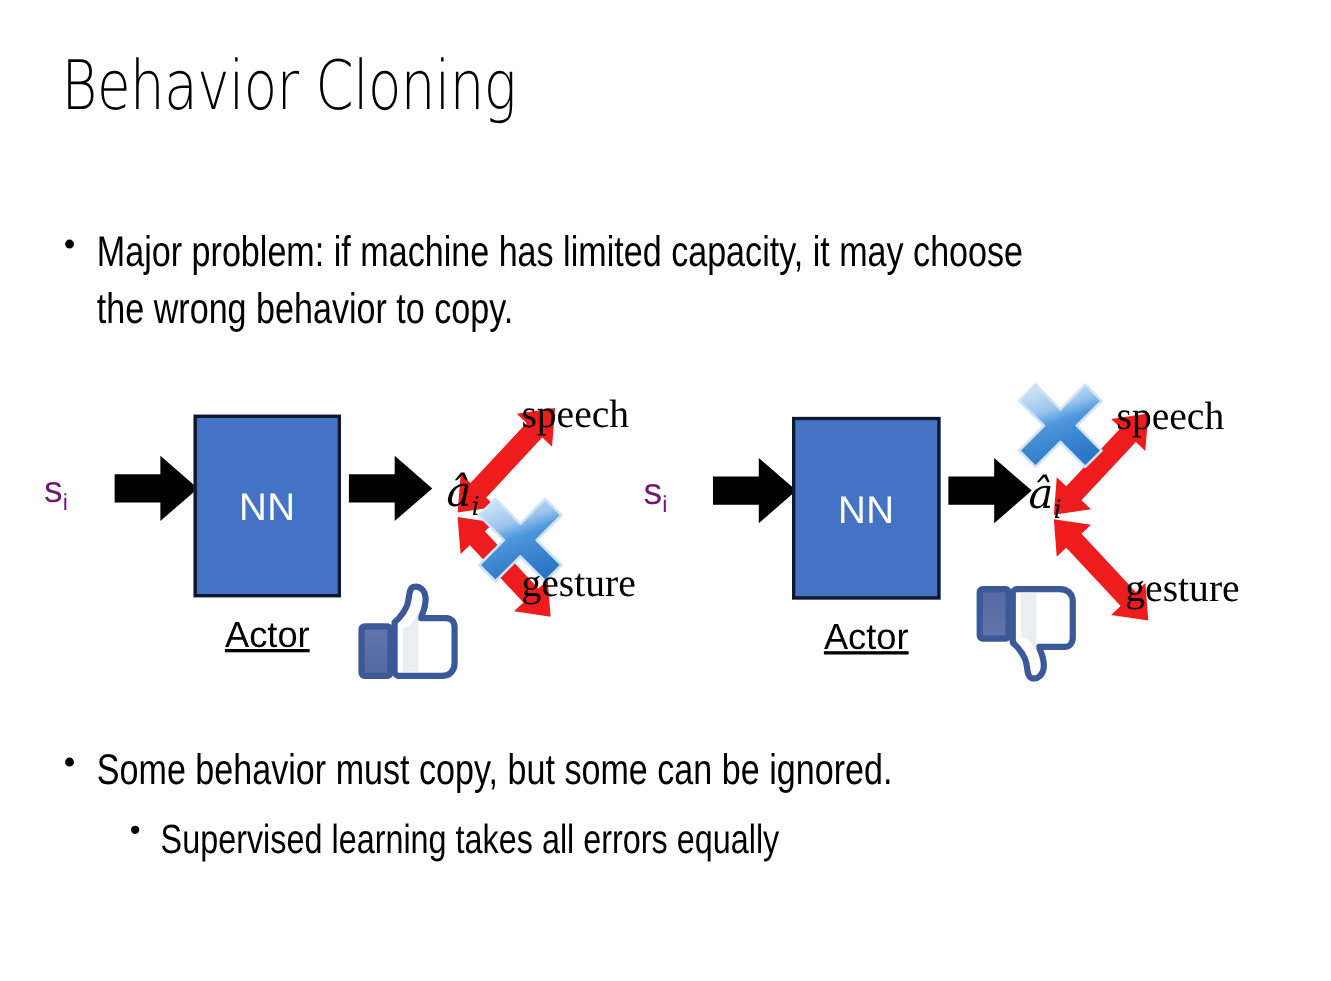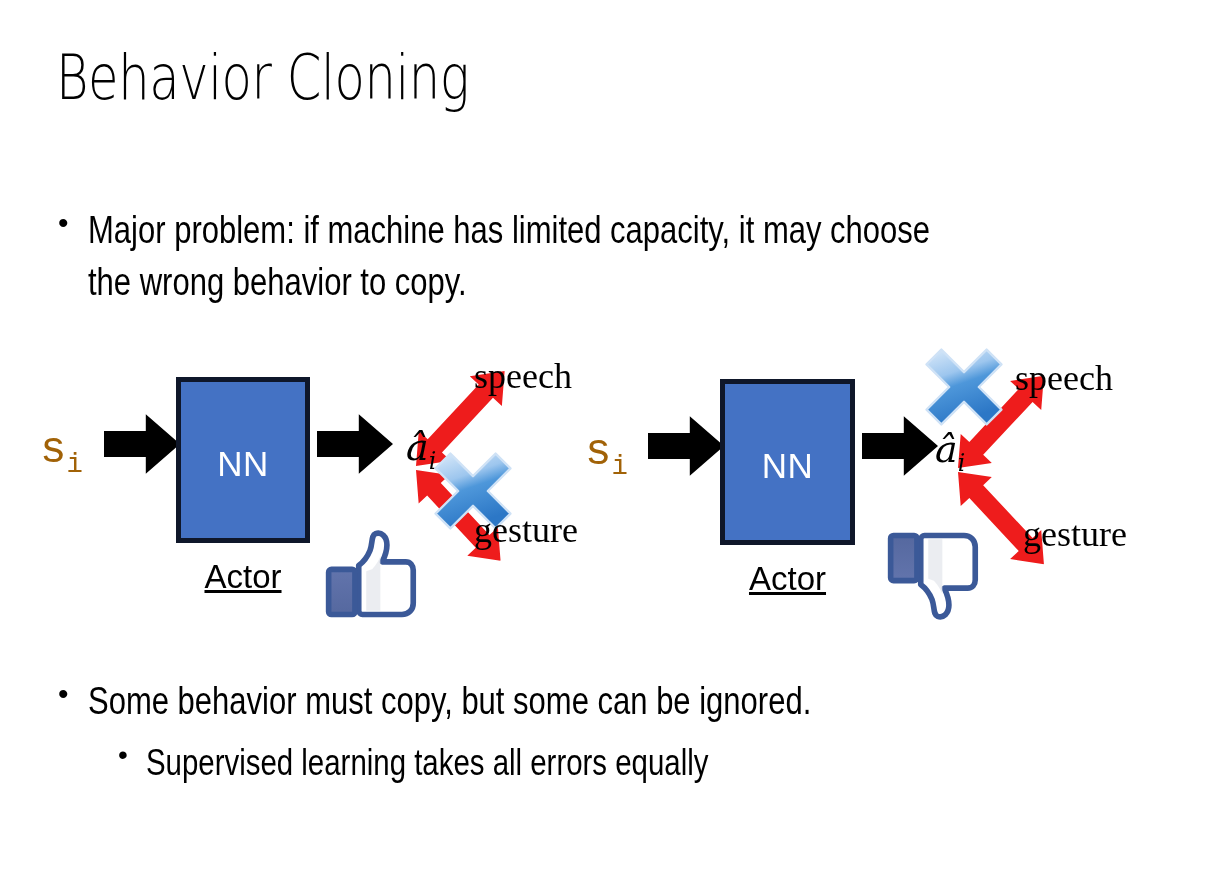--- a/index.html
+++ b/index.html
@@ -85,21 +85,21 @@
   }
   .bullet-3 .dot { font-size: 28px; width: 28px; padding-top: 4px; }
   .bullet-3 .btxt { width: 1280px; white-space: nowrap; }
 
   
   .diagram { position: absolute; top: 0; height: 892px; width: 605px; }
 
   .nn-box {
     position: absolute;
     background: #4472C4;
-    border: 5px solid #0f172a;
+    border: 3px solid #0f172a;
     box-sizing: border-box;
   }
   .nn-label {
     position: absolute;
     left: 0; right: 0;
     text-align: center;
     color: #ffffff;
     font-family: "Liberation Sans", sans-serif;
     font-size: 35px;
     font-weight: 400;
@@ -109,23 +109,23 @@
     position: absolute;
     text-align: center;
     color: #000000;
     font-family: "Liberation Sans", sans-serif;
     font-size: 33px;
     font-weight: 400;
     text-decoration: underline;
   }
   .state-label {
     position: absolute;
-    color: #a16207;
-    font-family: Liberation Mono, monospace;
-    font-size: 44px;
+    color: #701a75;
+    font-family: Liberation Sans, sans-serif;
+    font-size: 34px;
     line-height: 1;
   }
   .state-label sub { font-size: 0.62em; }
 
   .action-label {
     position: absolute;
     color: #000000;
     font-family: "DejaVu Serif", serif;
     font-size: 38px;
     font-style: italic;

